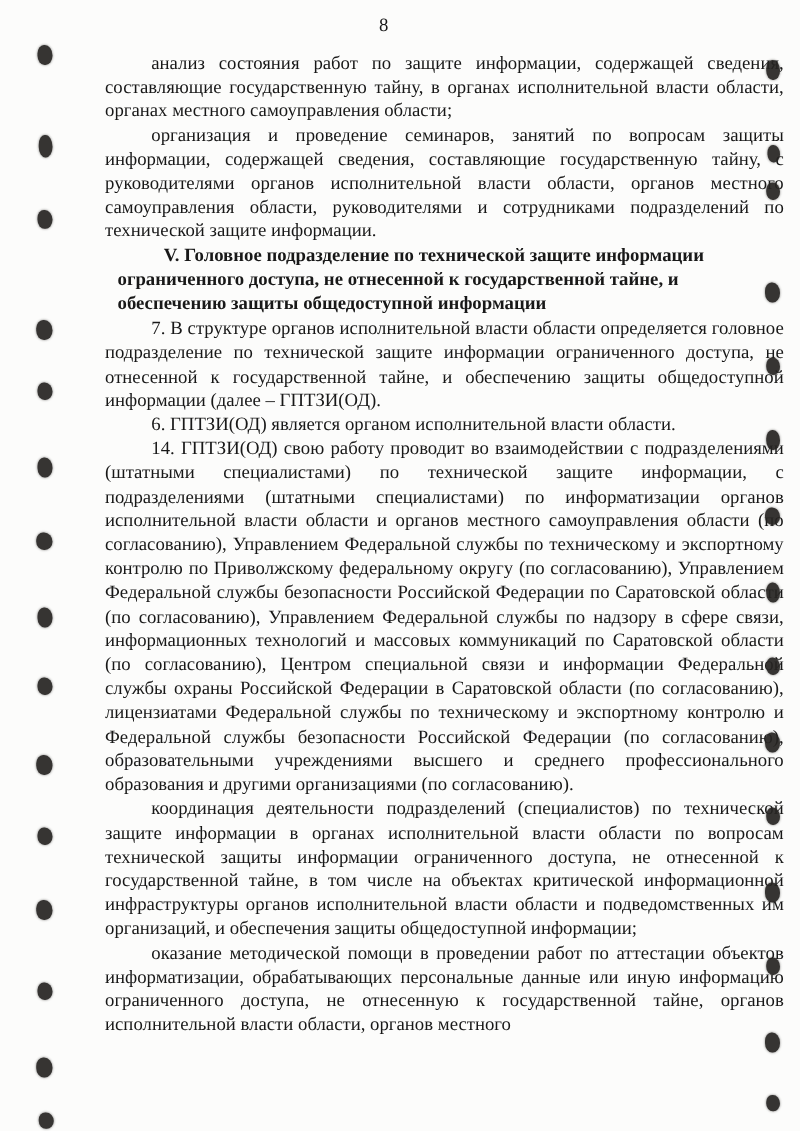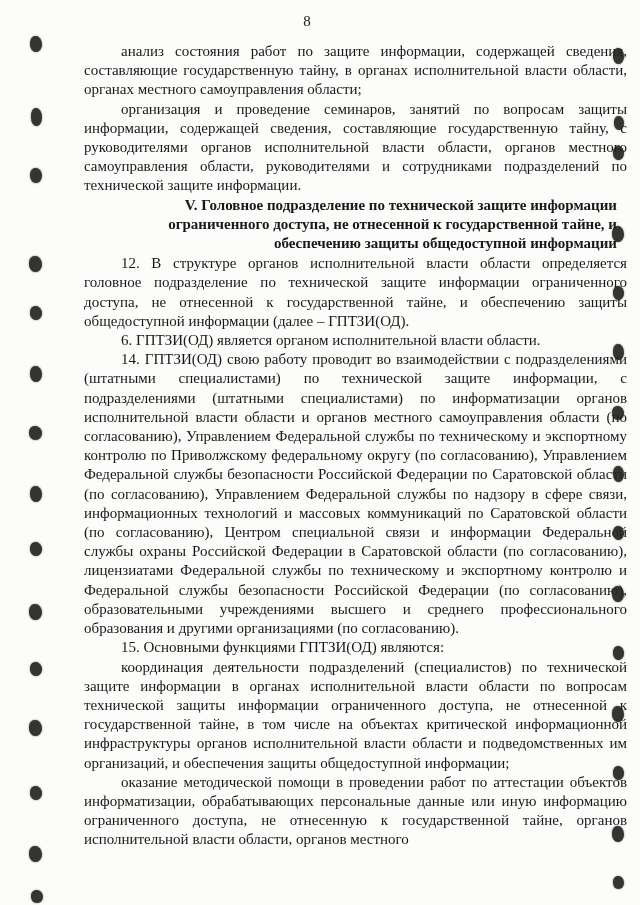--- a/index.html
+++ b/index.html
@@ -28,21 +28,21 @@
     font-size: 15px;
     line-height: 19.2px;
     text-align: justify;
   }
   .textblock p {
     margin: 0;
     text-indent: 37px;
   }
   .section-heading {
     font-weight: bold;
-    text-align: right;
+    text-align: left;
     text-indent: 0;
     margin: 19px 0 0 0;
     padding: 0 10px;
   }
   .section-heading + p { margin-top: 1px; }
   .scan-mark {
     position: absolute;
     background: #262422;
     border-radius: 45% 55% 50% 50%;
     opacity: 0.92;
@@ -51,24 +51,23 @@
 </style>
 </head>
 <body>
 
 <div class="page-number">8</div>
 
 <div class="textblock">
   <p>анализ состояния работ по защите информации, содержащей сведения, составляющие государственную тайну, в органах исполнительной власти области, органах местного самоуправления области;</p>
   <p>организация и проведение семинаров, занятий по вопросам защиты информации, содержащей сведения, составляющие государственную тайну, с руководителями органов исполнительной власти области, органов местного самоуправления области, руководителями и сотрудниками подразделений по технической защите информации.</p>
   <p class="section-heading">V. Головное подразделение по технической защите информации ограниченного доступа, не отнесенной к государственной тайне, и обеспечению защиты общедоступной информации</p>
-  <p>12. В структуре органов исполнительной власти области определяется головное подразделение по технической защите информации ограниченного доступа, не отнесенной к государственной тайне, и обеспечению защиты общедоступной информации (далее – ГПТЗИ(ОД).</p>
+  <p>7. В структуре органов исполнительной власти области определяется головное подразделение по технической защите информации ограниченного доступа, не отнесенной к государственной тайне, и обеспечению защиты общедоступной информации (далее – ГПТЗИ(ОД).</p>
   <p>6. ГПТЗИ(ОД) является органом исполнительной власти области.</p>
   <p>14. ГПТЗИ(ОД) свою работу проводит во взаимодействии с подразделениями (штатными специалистами) по технической защите информации, с подразделениями (штатными специалистами) по информатизации органов исполнительной власти области и органов местного самоуправления области (по согласованию), Управлением Федеральной службы по техническому и экспортному контролю по Приволжскому федеральному округу (по согласованию), Управлением Федеральной службы безопасности Российской Федерации по Саратовской области (по согласованию), Управлением Федеральной службы по надзору в сфере связи, информационных технологий и массовых коммуникаций по Саратовской области (по согласованию), Центром специальной связи и информации Федеральной службы охраны Российской Федерации в Саратовской области (по согласованию), лицензиатами Федеральной службы по техническому и экспортному контролю и Федеральной службы безопасности Российской Федерации (по согласованию), образовательными учреждениями высшего и среднего профессионального образования и другими организациями (по согласованию).</p>
-  <p>15. Основными функциями ГПТЗИ(ОД) являются:</p>
   <p>координация деятельности подразделений (специалистов) по технической защите информации в органах исполнительной власти области по вопросам технической защиты информации ограниченного доступа, не отнесенной к государственной тайне, в том числе на объектах критической информационной инфраструктуры органов исполнительной власти области и подведомственных им организаций, и обеспечения защиты общедоступной информации;</p>
   <p>оказание методической помощи в проведении работ по аттестации объектов информатизации, обрабатывающих персональные данные или иную информацию ограниченного доступа, не отнесенную к государственной тайне, органов исполнительной власти области, органов местного</p>
 </div>
 
 <div class="scan-mark" style="left: 30px; top: 36px; width: 12px; height: 16px;"></div>
 <div class="scan-mark" style="left: 31px; top: 108px; width: 11px; height: 18px;"></div>
 <div class="scan-mark" style="left: 30px; top: 168px; width: 12px; height: 15px;"></div>
 <div class="scan-mark" style="left: 29px; top: 256px; width: 13px; height: 16px;"></div>
 <div class="scan-mark" style="left: 30px; top: 306px; width: 12px; height: 14px;"></div>
 <div class="scan-mark" style="left: 30px; top: 366px; width: 12px; height: 16px;"></div>

